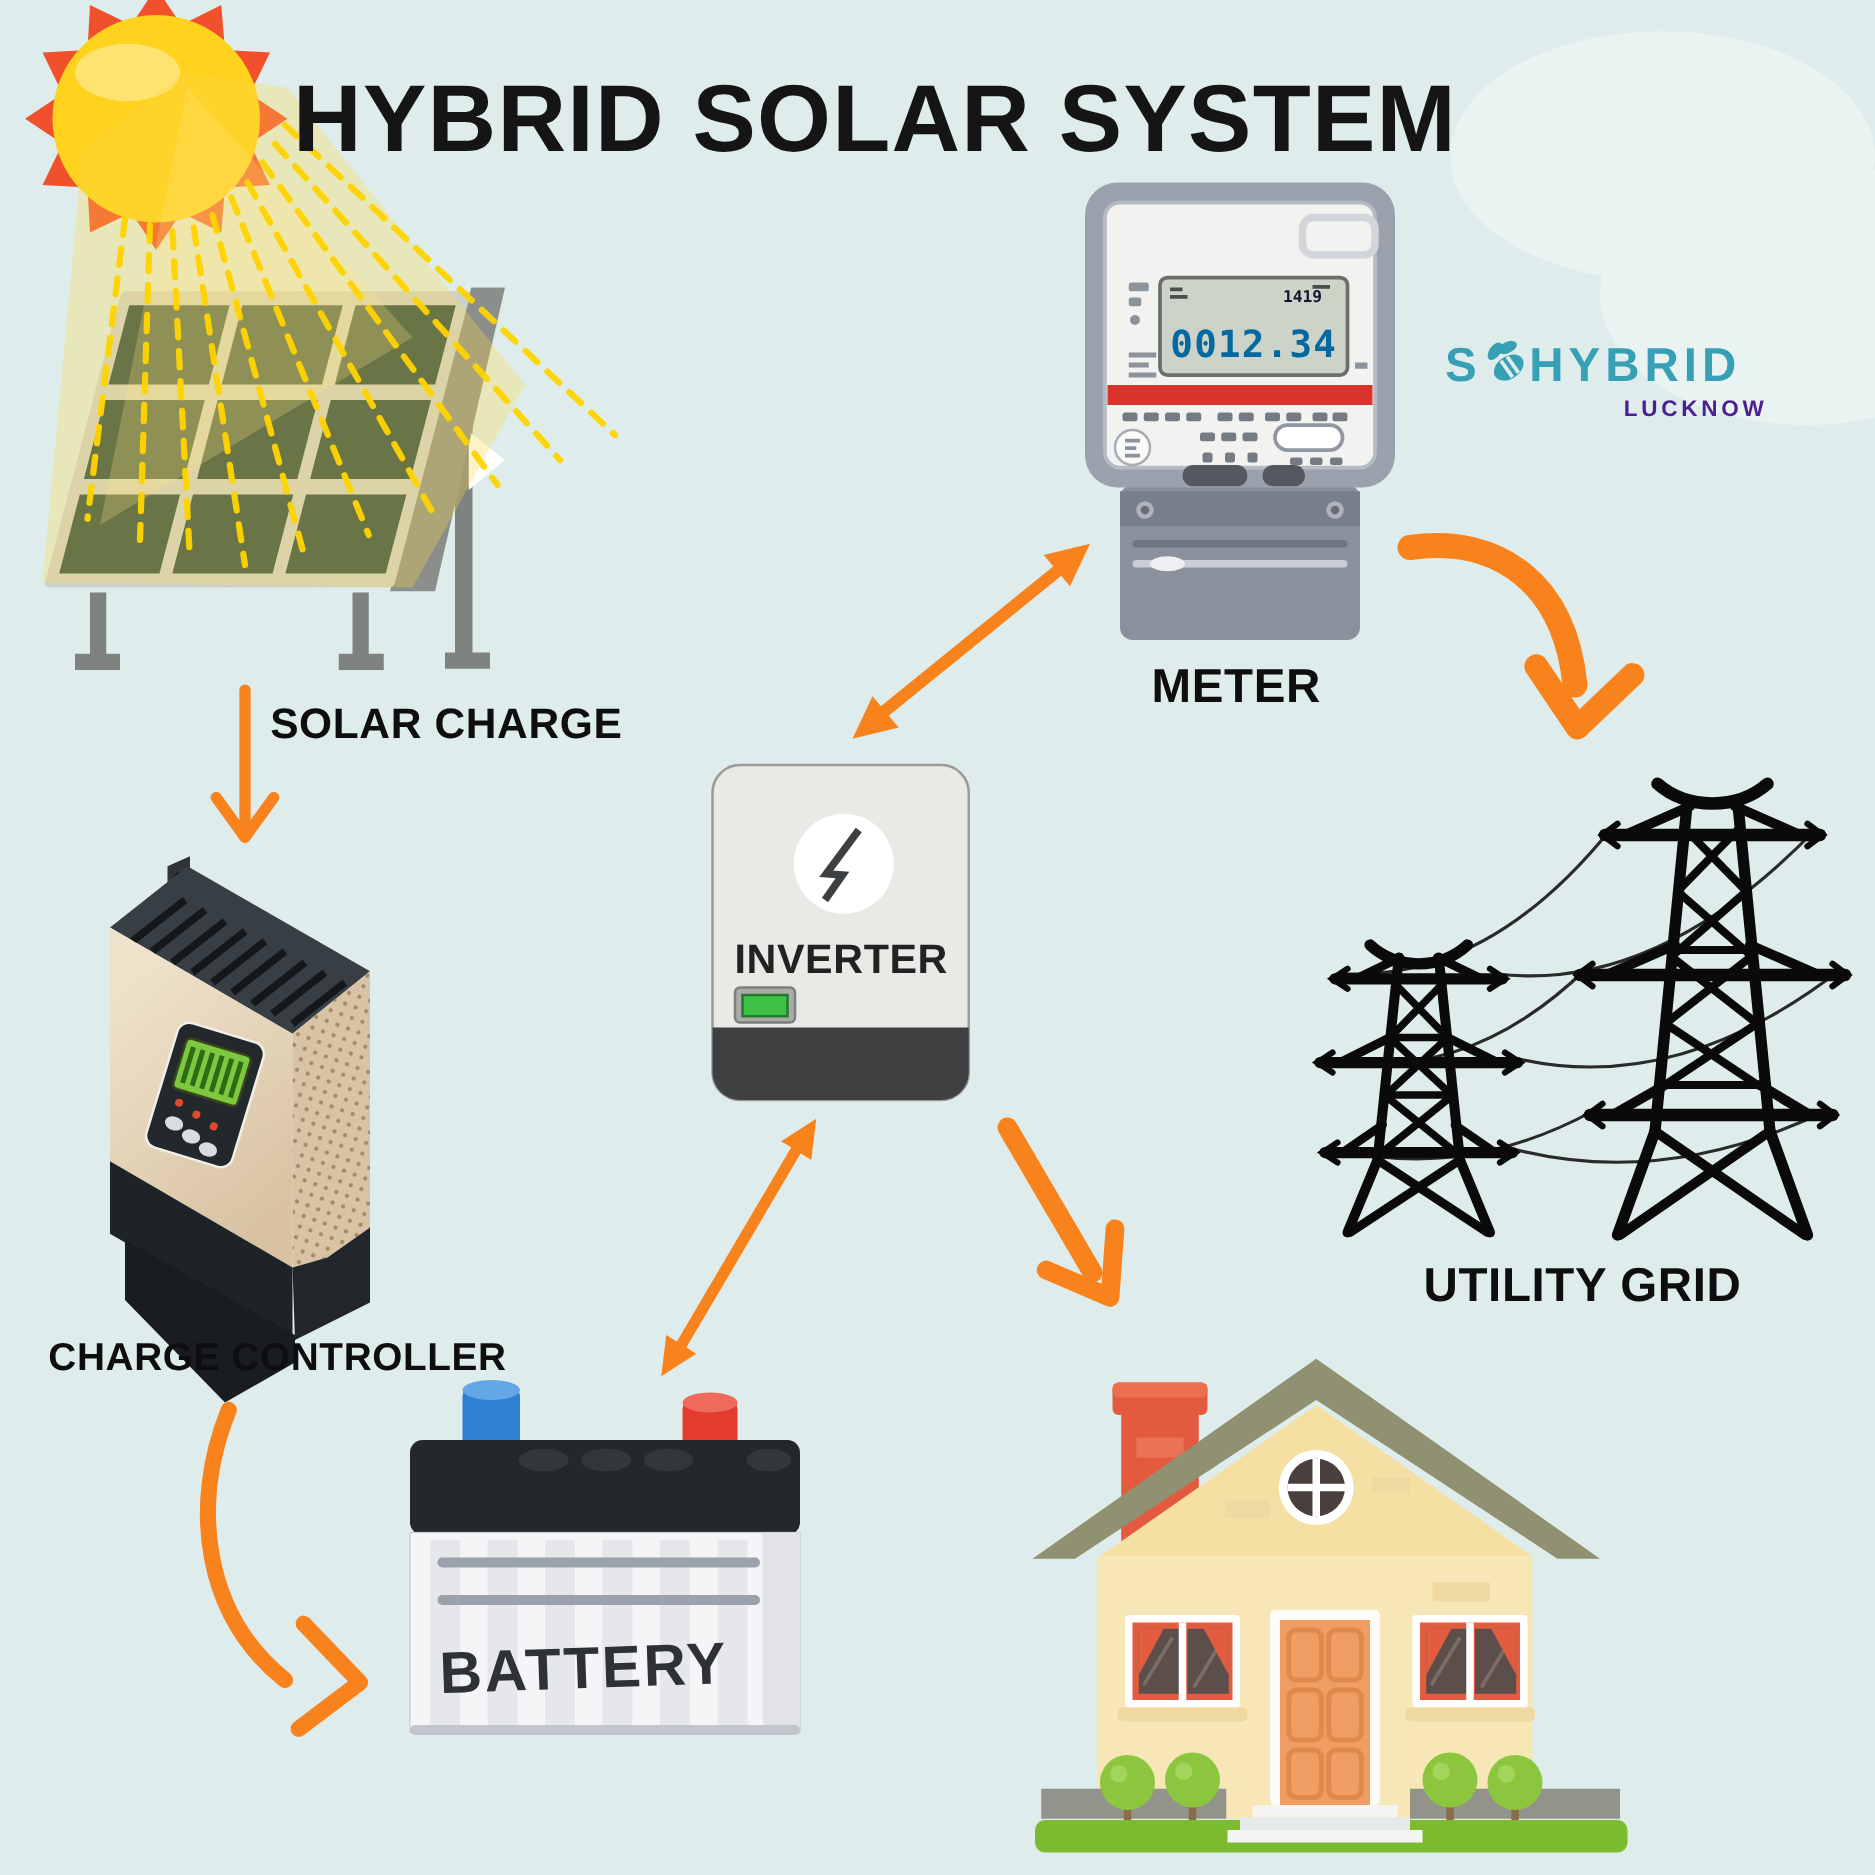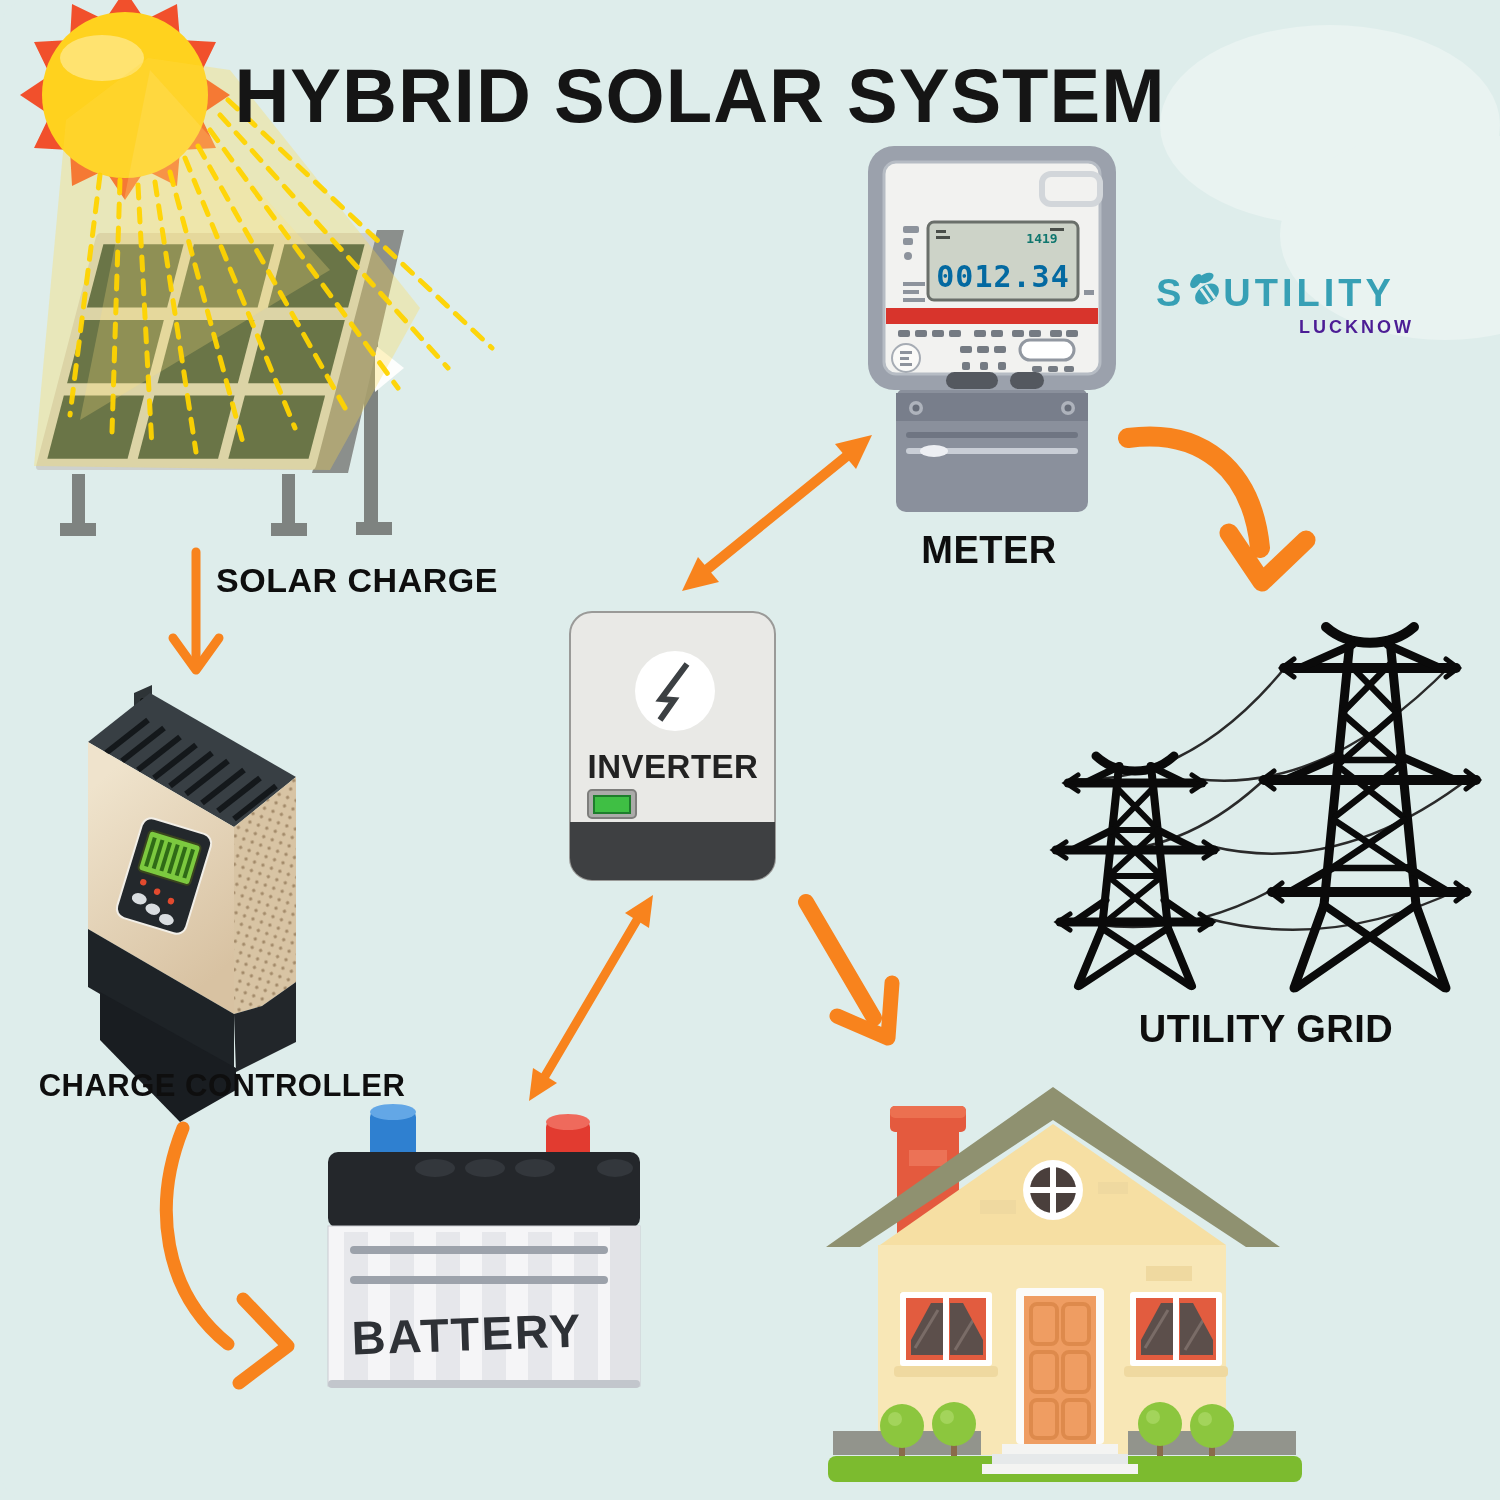--- a/index.html
+++ b/index.html
@@ -13,21 +13,21 @@
   .lbl-meter{font-size:38px;}
   .lbl-cc{font-size:31px;}
   .lbl-grid{font-size:38px;}
   .lbl-inverter{font-size:33px;color:#222;}
   .lbl-battery{font-size:47px;letter-spacing:2px;color:#2E3136;
        transform:translate(-50%,-50%) rotate(-2deg);}
   .lcd-main{position:absolute;left:1003px;top:276px;transform:translate(-50%,-50%);
        font-family:"DejaVu Sans Mono",monospace;font-weight:700;font-size:30px;
        color:#0369a1;letter-spacing:1px;}
   .lcd-sub{position:absolute;left:1042px;top:238px;transform:translate(-50%,-50%);
-       font-family:"DejaVu Sans Mono",monospace;font-weight:700;font-size:13px;color:#0f766e;}
+       font-family:"DejaVu Sans Mono",monospace;font-weight:700;font-size:13px;color:#0f172a;}
   #logo{position:absolute;left:1156px;top:272px;width:258px;}
   #logo .row1{display:flex;align-items:center;font-size:38px;font-weight:700;
        letter-spacing:4px;color:#37A0B5;line-height:1;}
   #logo .row2{text-align:right;font-size:18px;font-weight:700;letter-spacing:3px;
        color:#4c1d95;margin-top:3px;}
   #logo svg{margin:0 1px 6px 1px;}
 </style>
 </head>
 <body>
 
@@ -426,18 +426,18 @@
       <g fill="#37A0B5">
         <ellipse cx="10" cy="9" rx="8" ry="4.5" transform="rotate(-55 10 9)"></ellipse>
         <ellipse cx="20" cy="6" rx="8" ry="4.5" transform="rotate(-25 20 6)"></ellipse>
         <ellipse cx="21" cy="22" rx="13" ry="9" transform="rotate(-35 21 22)"></ellipse>
       </g>
       <g stroke="#DEEDEB" stroke-width="3">
         <line x1="14.8" y1="16.6" x2="24" y2="29.7"></line>
         <line x1="19.7" y1="13.2" x2="28.9" y2="26.3"></line>
       </g>
     </svg>
-    <span>UTILITY</span>
+    <span>HYBRID</span>
   </div>
   <div class="row2">LUCKNOW</div>
 </div>
 
 </div>
 
 </body></html>

